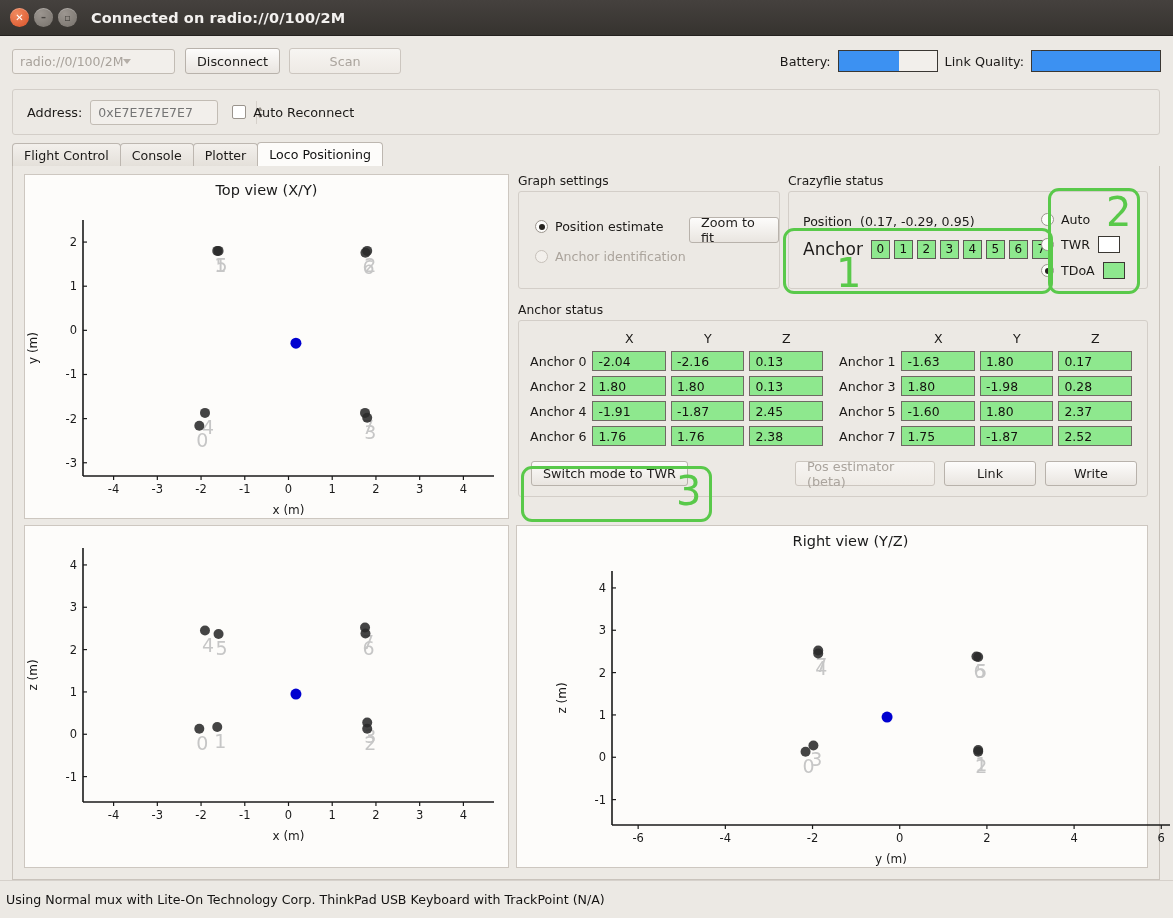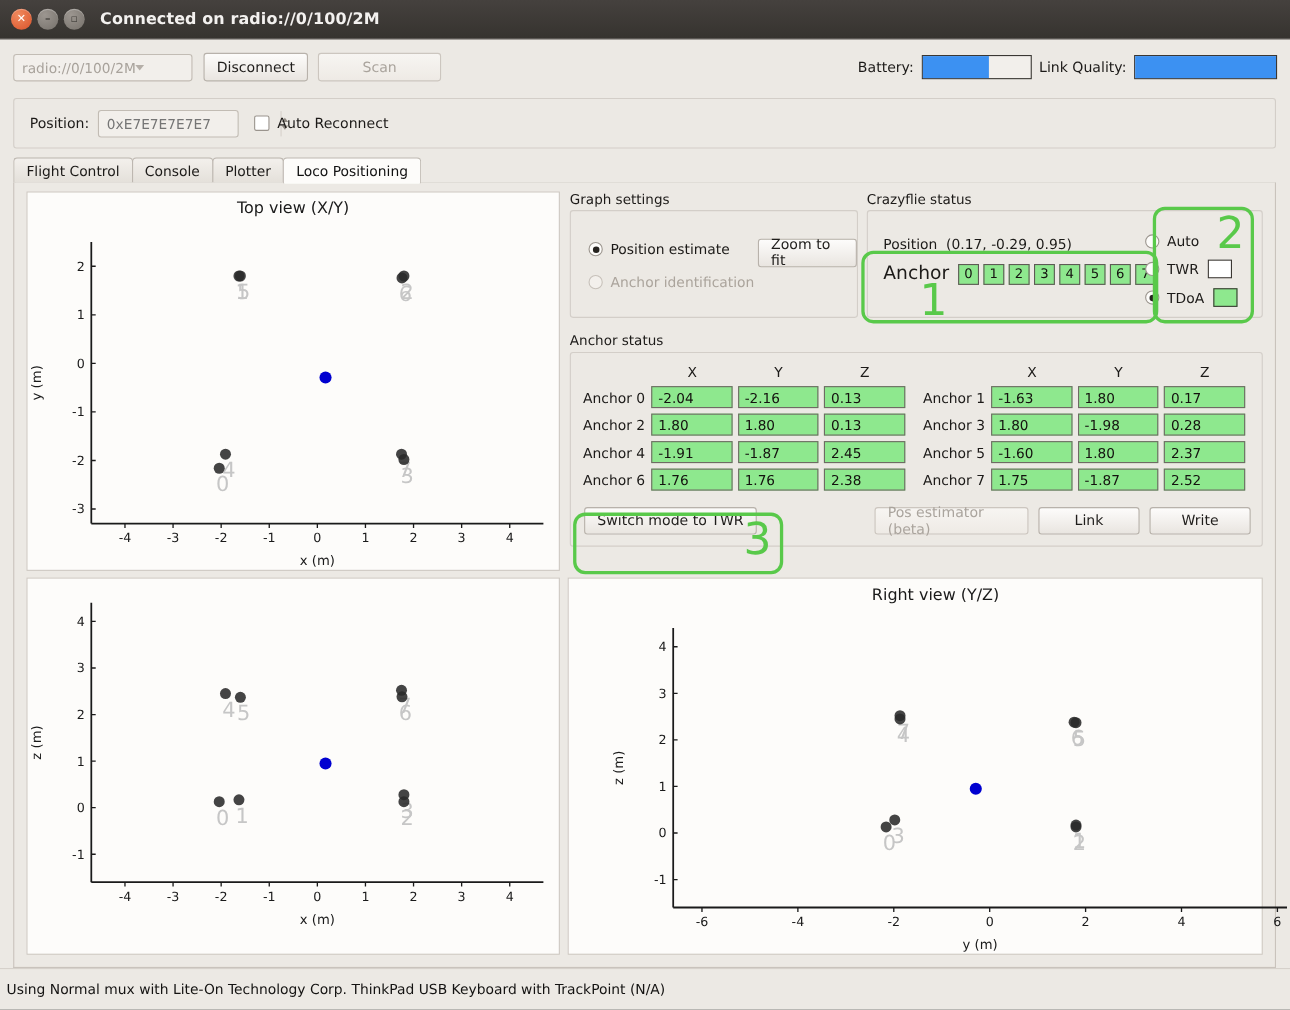--- a/index.html
+++ b/index.html
@@ -99,21 +99,21 @@
   .spin .arrows i.dn { border-top: 4px solid #8e8880; }
   .chk {
     width: 14px; height: 14px; border: 1px solid #9a948d; background: #fff;
     border-radius: 2px; margin-left: 14px;
   }
   .chk-label { margin-left: 7px; font-size: 12.8px; color: #1c1a18; }
 
   
   .tabs {
     position: absolute; left: 12px; top: 143px; width: 1148px; height: 24px;
-    display: flex; align-items: center; border-bottom: 1px solid #bdb7b0;
+    display: flex; align-items: flex-end; border-bottom: 1px solid #bdb7b0;
   }
   .tab {
     height: 23px; padding: 0 11px; font-size: 12.6px; color: #1c1a18;
     border: 1px solid #bdb7b0; border-bottom: none;
     border-radius: 4px 4px 0 0; background: linear-gradient(#f3f0ec,#e4e0da);
     display: flex; align-items: center; margin-right: -1px;
   }
   .tab.active { background: #fdfcfa; height: 24px; color:#111; position: relative; z-index:2;}
 
   
@@ -247,21 +247,21 @@
         <div class="fill" id="battery-fill" style="width: 62%; background: rgb(60, 145, 242);"></div>
       </div>
       <span class="lbl">Link Quality:</span>
       <div class="bar" id="link-bar">
         <div class="fill" id="link-fill" style="width: 100%; background: rgb(60, 145, 242);"></div>
       </div>
     </div>
   </div>
 
   <div class="addr-frame">
-    <span class="lbl">Position:</span>
+    <span class="lbl">Address:</span>
     <div class="spin">
       <input readonly="" placeholder="0xE7E7E7E7E7" style="">
       <div class="arrows">
         <i class="up"></i>
         <i class="dn"></i>
       </div>
     </div>
     <div class="chk"></div>
     <span class="chk-label">Auto Reconnect</span>
   </div>

